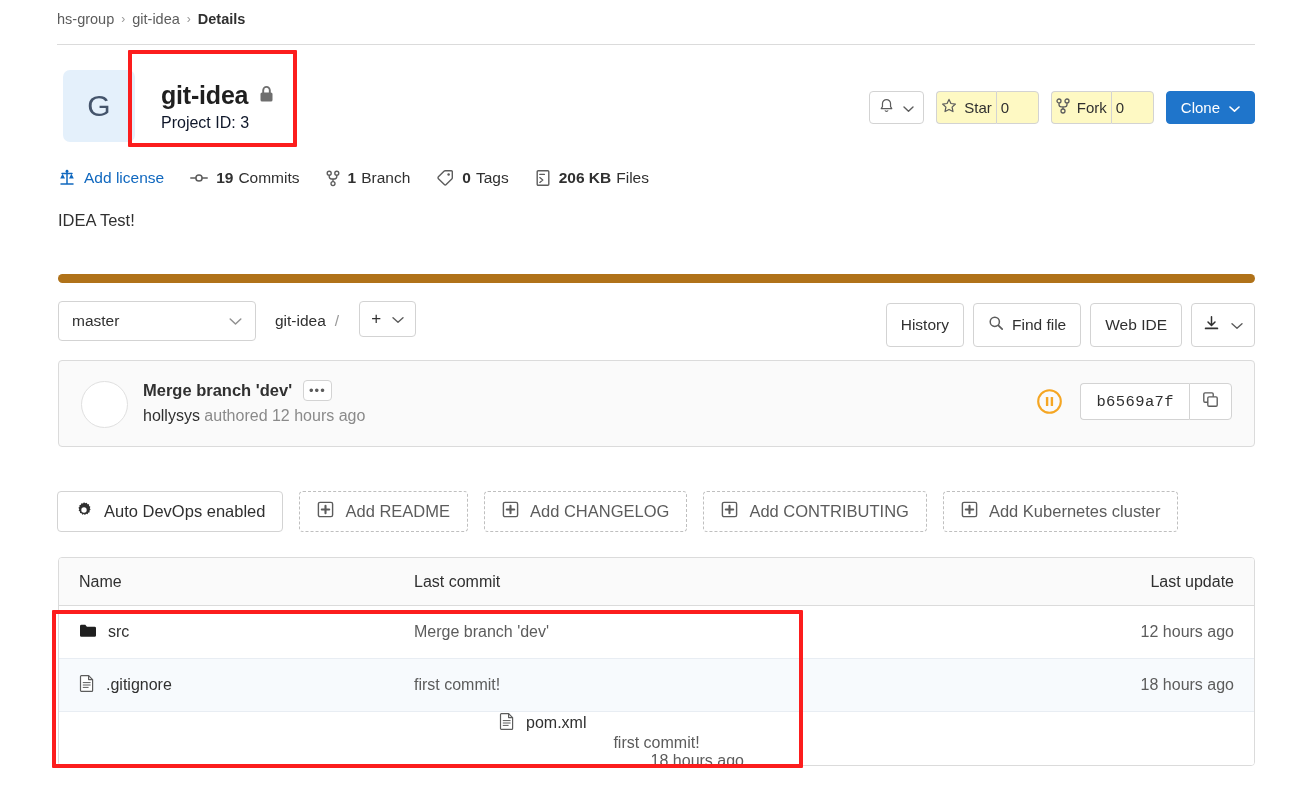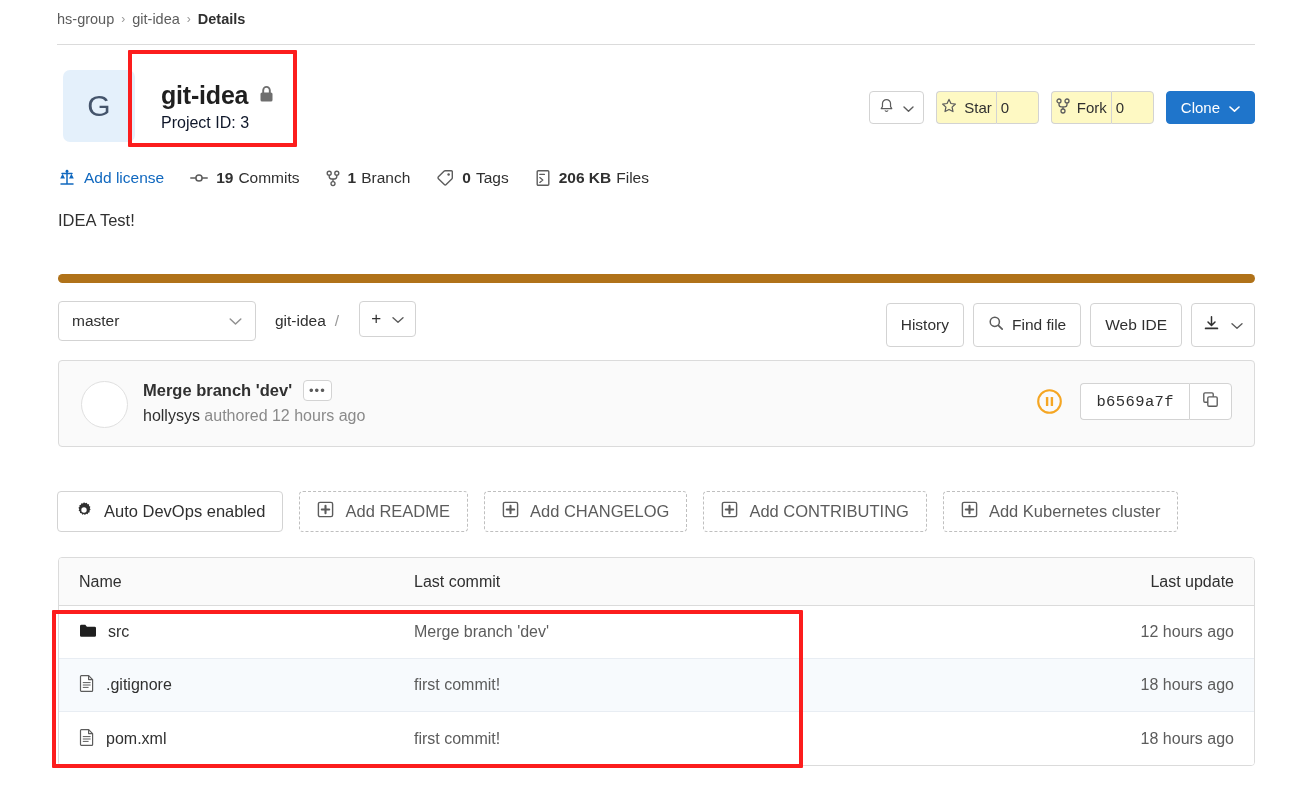--- a/index.html
+++ b/index.html
@@ -256,21 +256,21 @@
     font-size: 16px; color: #303030;
   }
   .ft-row {
     display: flex; align-items: center;
     height: 53px;
     border-bottom: 1px solid #e8edf3;
     font-size: 16px;
     background: #ffffff;
   }
   .ft-row.alt { background: #f7fafd; }
-  .ft-row:last-child { border-bottom: none; }
+  .ft-row:last-child { border-bottom: none; flex-direction: column; }
   .col-name { width: 355px; padding-left: 20px; display: flex; align-items: center; gap: 11px; }
   .col-commit { flex: 1; color: #5c5c5c; }
   .col-update { width: 215px; text-align: right; padding-right: 20px; color: #5c5c5c; }
   .ft-head .col-commit, .ft-head .col-update { color: #303030; }
   .fname { color: #303030; cursor: pointer; }
   .col-commit .cmsg { cursor: pointer; }
 
   
   .annot {
     position: absolute;

